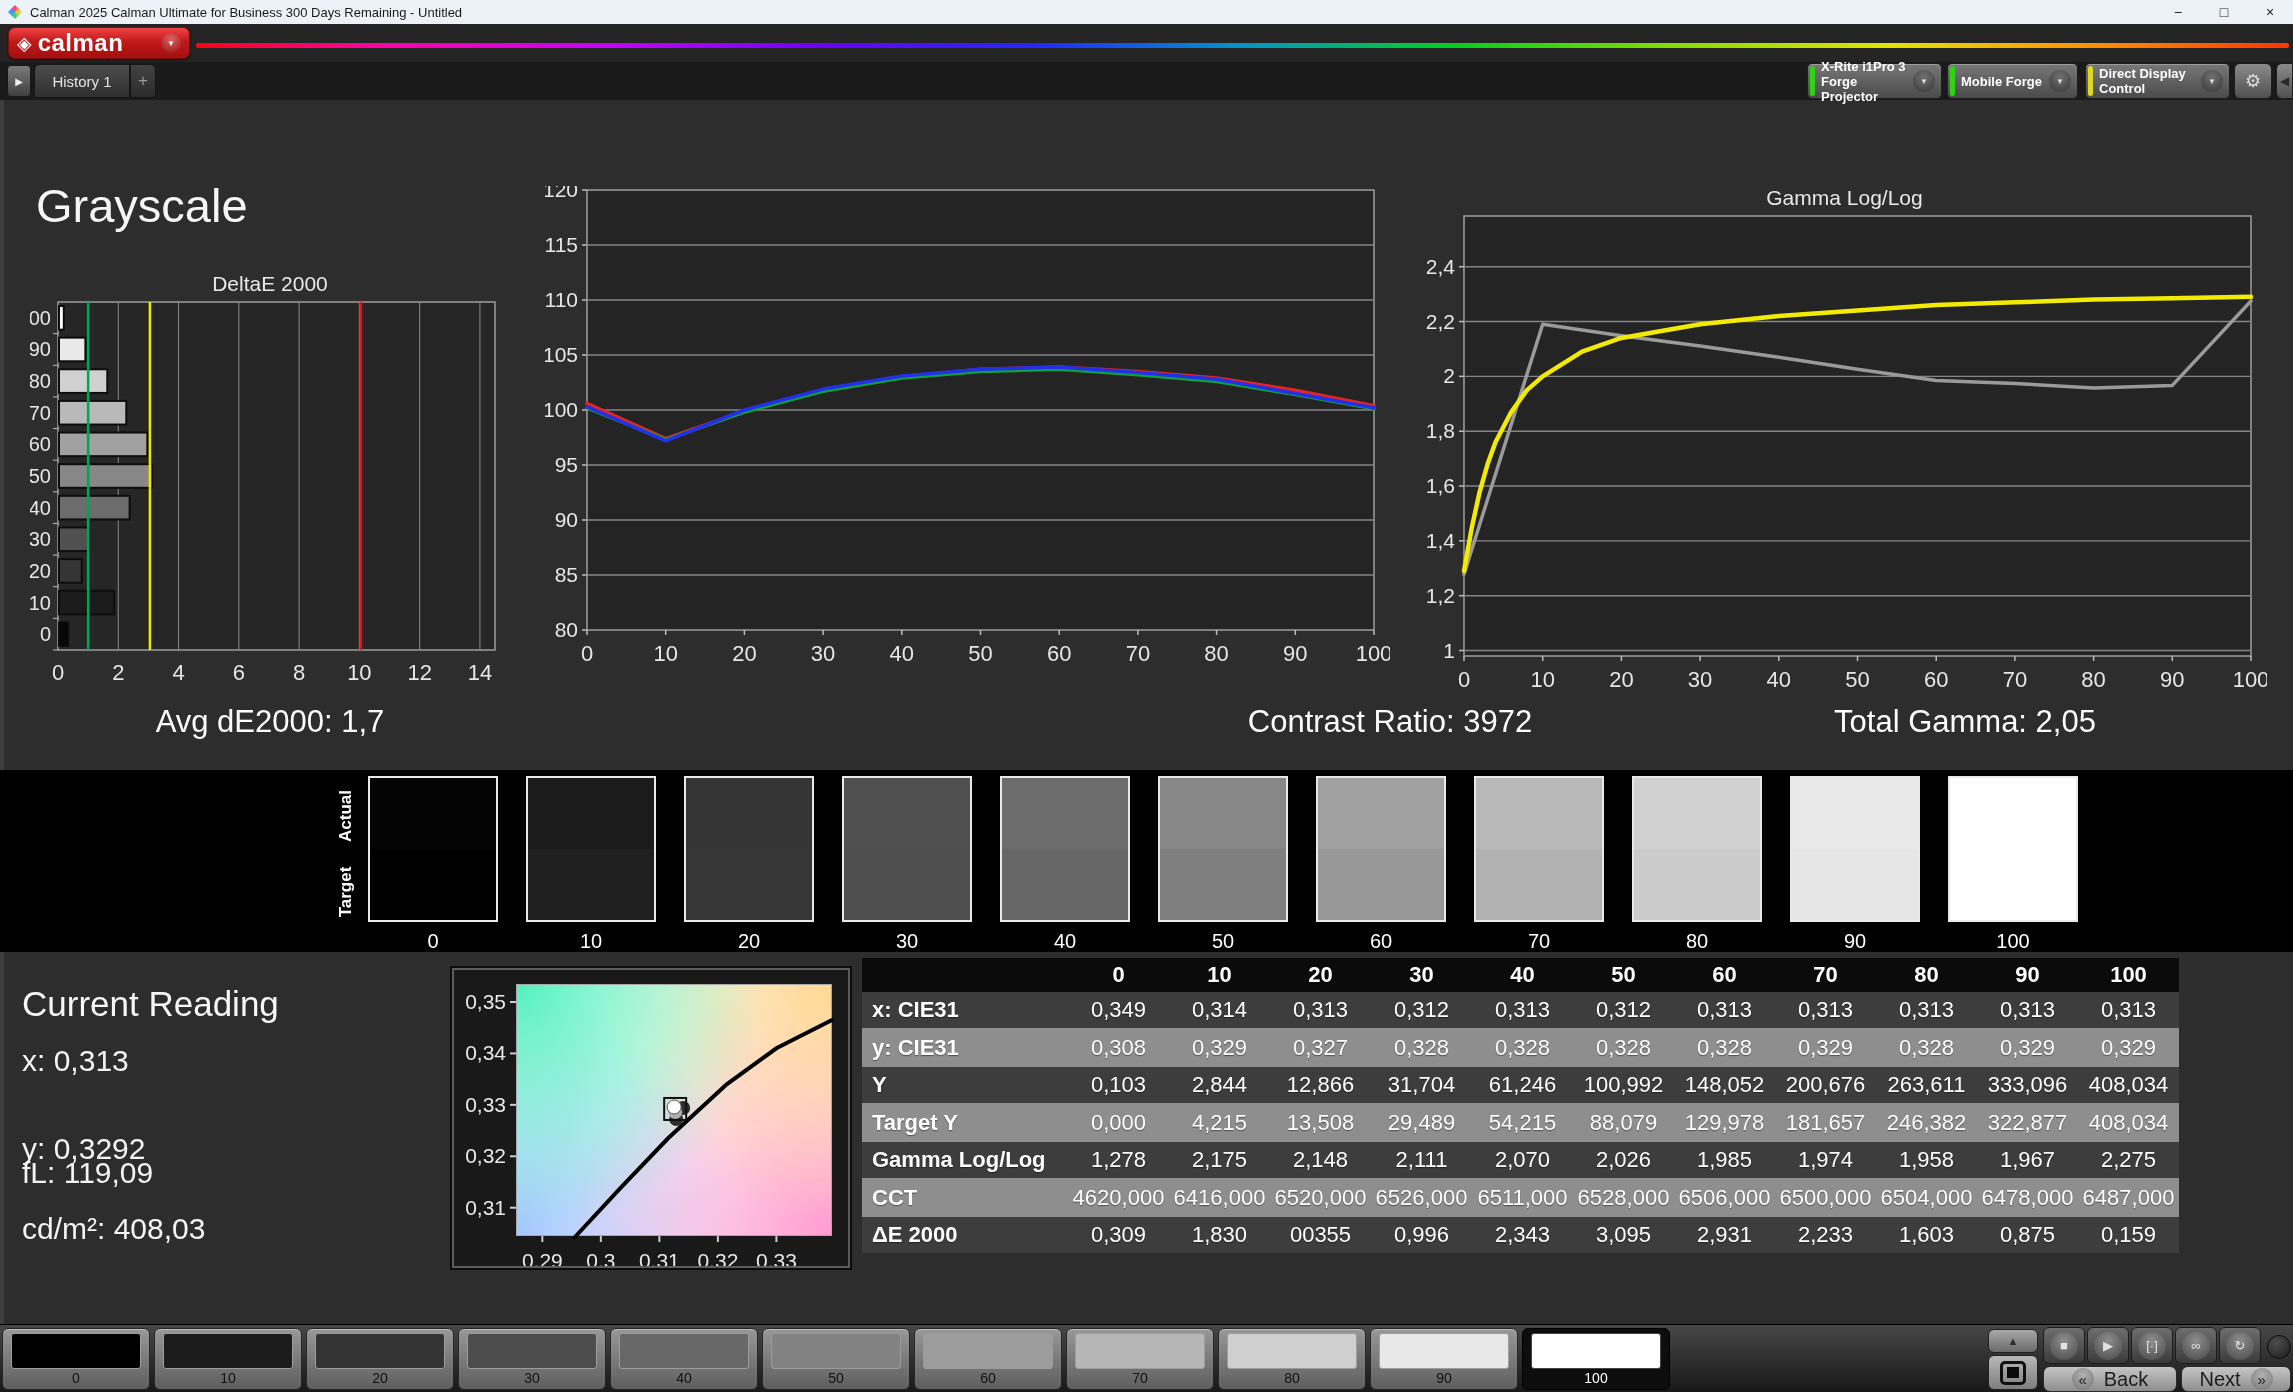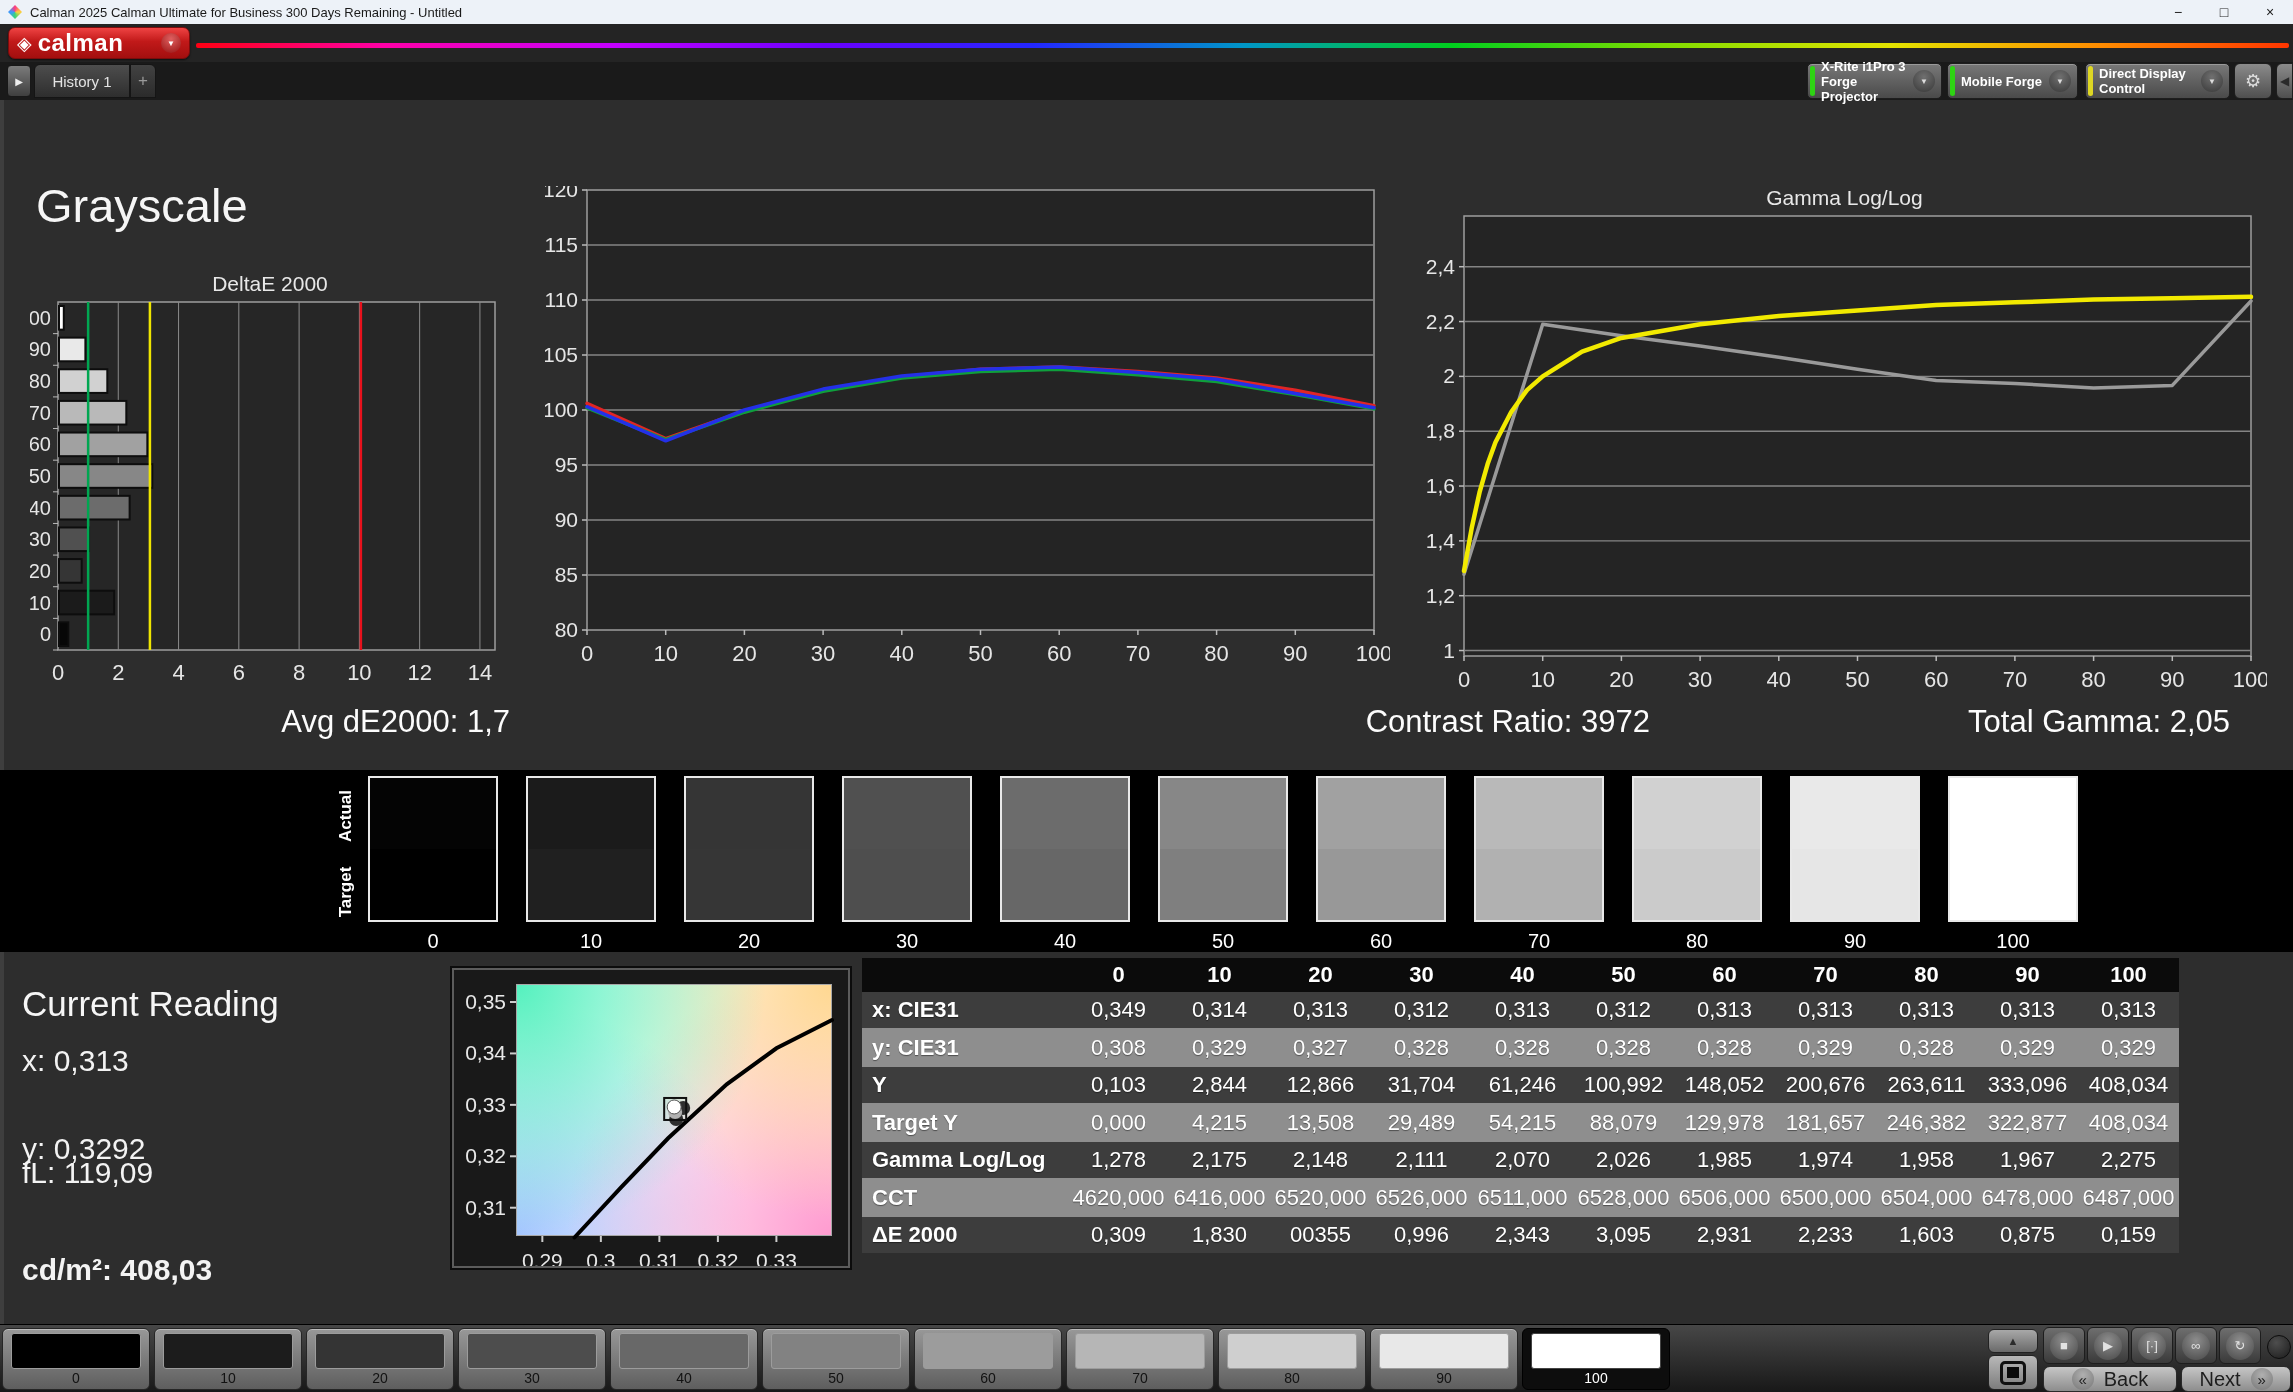--- a/index.html
+++ b/index.html
@@ -47,21 +47,21 @@
     color:#ddd; font-size:8px; display:flex; align-items:center; justify-content:center; margin:0 6px 0 4px; flex:none; }
   .tool-sq { position:absolute; top:1px; height:36px; border-radius:6px; background:linear-gradient(#8b8b8b,#4f4f4f);
     border:1px solid #1e1e1e; display:flex; align-items:center; justify-content:center; color:#dcdcdc; }
 
   
   #edge-strip { position:absolute; left:0; top:100px; width:4px; height:1224px; background:#3e3e3e; }
   #page-heading { position:absolute; left:36px; top:178px; font-size:47px; font-weight:300; color:#f6f6f6; }
   .chart-box { position:absolute; }
   .chart-title { text-align:center; color:#e8e8e8; font-size:21px; height:26px; }
   svg { font-family:"Liberation Sans", sans-serif; display:block; }
-  .summary-item { position:absolute; top:704px; height:44px; color:#fcfcfc; font-size:31px; text-align:right; }
+  .summary-item { position:absolute; top:704px; height:44px; color:#fcfcfc; font-size:31px; text-align:center; }
 
   
   #swatch-strip { position:absolute; left:0; top:770px; width:2293px; height:182px; background:#000; }
   .strip-rowlabel { position:absolute; left:334px; width:24px; color:#fff; font-size:17px; font-weight:700;
     display:flex; align-items:center; justify-content:center; }
   .strip-rowlabel span { transform:rotate(-90deg); white-space:nowrap; }
   .gs-swatch { position:absolute; top:6px; width:130px; }
   .gs-box { width:130px; height:146px; border:2px solid #e9e9e9; }
   .gs-top,.gs-bot { height:50%; }
   .gs-label { margin-top:8px; text-align:center; color:#fff; font-size:20px; }
@@ -455,21 +455,21 @@
   <div id="cr-title">Current Reading</div>
   <div class="cr-item" style="top:1044px;">
     <span>x:</span> <span>0,313</span>
   </div>
   <div class="cr-item" style="top:1132px;">
     <span>y:</span> <span>0,3292</span>
   </div>
   <div class="cr-item" style="top:1156px;">
     <span>fL:</span> <span>119,09</span>
   </div>
-  <div class="cr-item" style="top:1253px;font-weight:bold;">
+  <div class="cr-item" style="top:1212px;">
     <span>cd/m²:</span> <span>408,03</span>
   </div>
 
   <div id="cie-outer">
     <div id="cie-plot"></div>
     <svg id="cie-svg" width="394" height="296">
         <line x1="88.33333333333333" y1="266" x2="88.33333333333333" y2="272" stroke="#ccc" stroke-width="2"></line>
         <text x="88.33333333333333" y="298" text-anchor="middle" fill="#e8e8e8" font-size="21">0,29</text>
         <line x1="146.85185185185185" y1="266" x2="146.85185185185185" y2="272" stroke="#ccc" stroke-width="2"></line>
         <text x="146.85185185185185" y="298" text-anchor="middle" fill="#e8e8e8" font-size="21">0,3</text>

